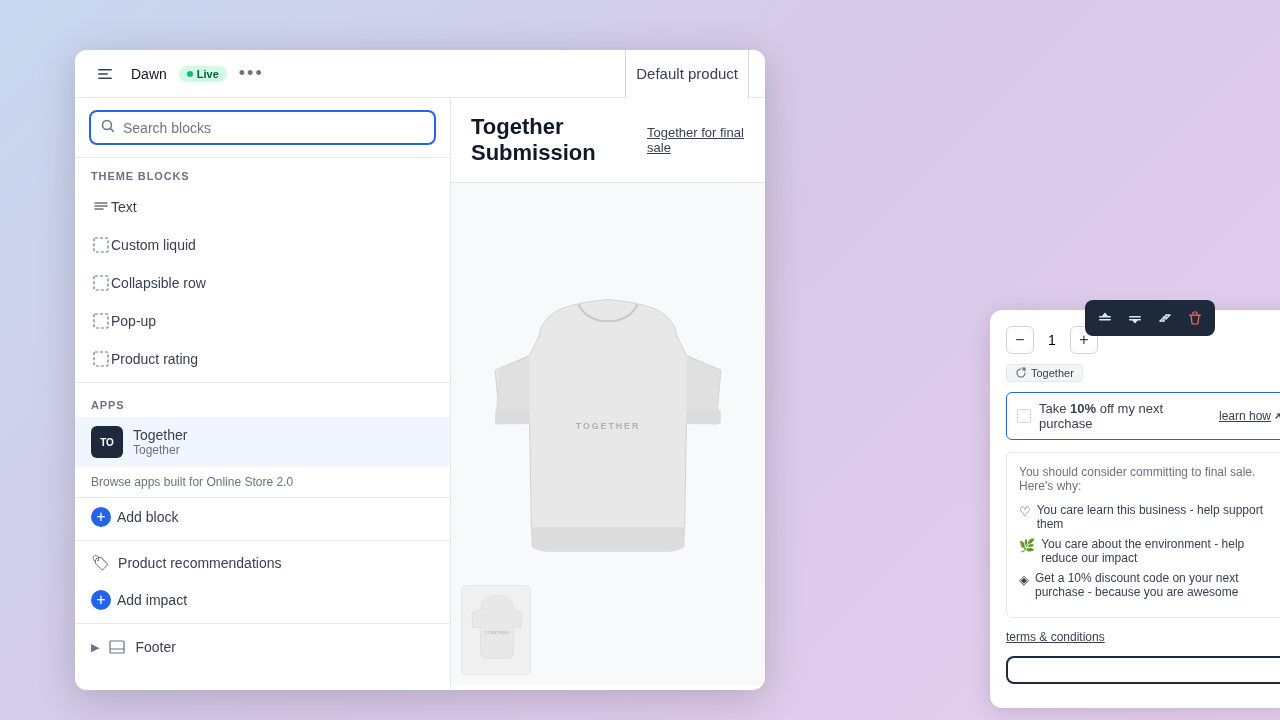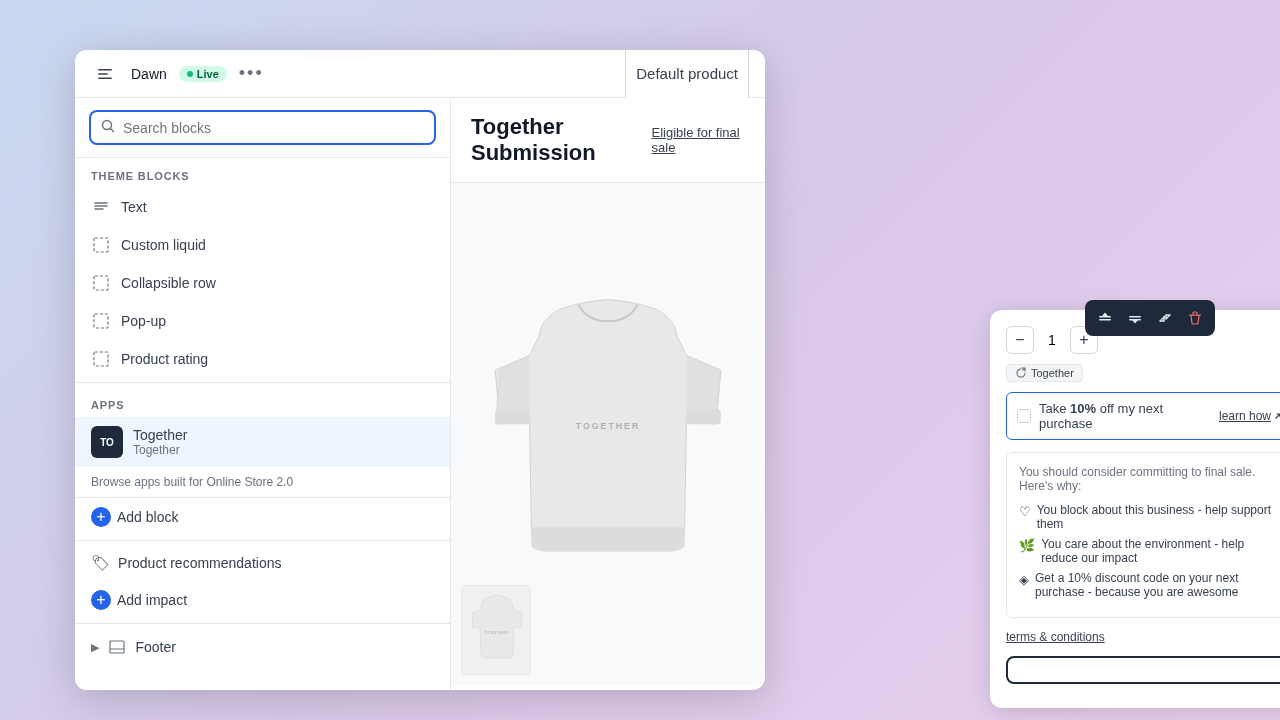--- a/index.html
+++ b/index.html
@@ -139,21 +139,20 @@
       font-weight: 600;
       color: #6b7280;
       letter-spacing: 0.08em;
       text-transform: uppercase;
       padding: 12px 16px 6px;
     }
 
     .block-item {
       display: flex;
       align-items: center;
-      gap: 10px;
       padding: 9px 16px;
       cursor: pointer;
       font-size: 14px;
       color: #374151;
       transition: background 0.1s;
     }
 
     .block-icon {
       width: 20px; height: 20px;
       display: flex; align-items: center; justify-content: center;
@@ -603,21 +602,21 @@
           <span>Footer</span>
         </div>
       </div>
     </div>
 
     <div class="canvas-area">
       <div class="page-preview">
 
         <div class="product-header">
           <span class="product-title">Together Submission</span>
-          <a class="eligible-link">Eligible for final sale</a>
+          <a class="eligible-link">Together for final sale</a>
         </div>
 
         <div class="product-info-badge">
           <svg width="10" height="10" viewBox="0 0 10 10" fill="none">
             <rect x="0.5" y="0.5" width="9" height="9" rx="1" fill="white" fill-opacity="0.3" stroke="white" stroke-width="0.8"></rect>
           </svg>
           <span>Product information</span>
         </div>
 
         <div class="product-image-area">
@@ -717,21 +716,21 @@
         <path d="M3 7 L7 3 M7 3 L4 3 M7 3 L7 6" stroke="#374151" stroke-width="1.2" stroke-linecap="round"></path>
       </svg>
     </span>
   </div>
 
   
   <div class="info-box">
     <div class="info-desc">You should consider committing to final sale. Here's why:</div>
     <div class="info-item">
       <span class="info-item-icon">♡</span>
-      <span>You block about this business - help support them</span>
+      <span>You care learn this business - help support them</span>
     </div>
     <div class="info-item">
       <span class="info-item-icon">🌿</span>
       <span>You care about the environment - help reduce our impact</span>
     </div>
     <div class="info-item">
       <span class="info-item-icon">◈</span>
       <span>Get a 10% discount code on your next purchase - because you are awesome</span>
     </div>
   </div>

